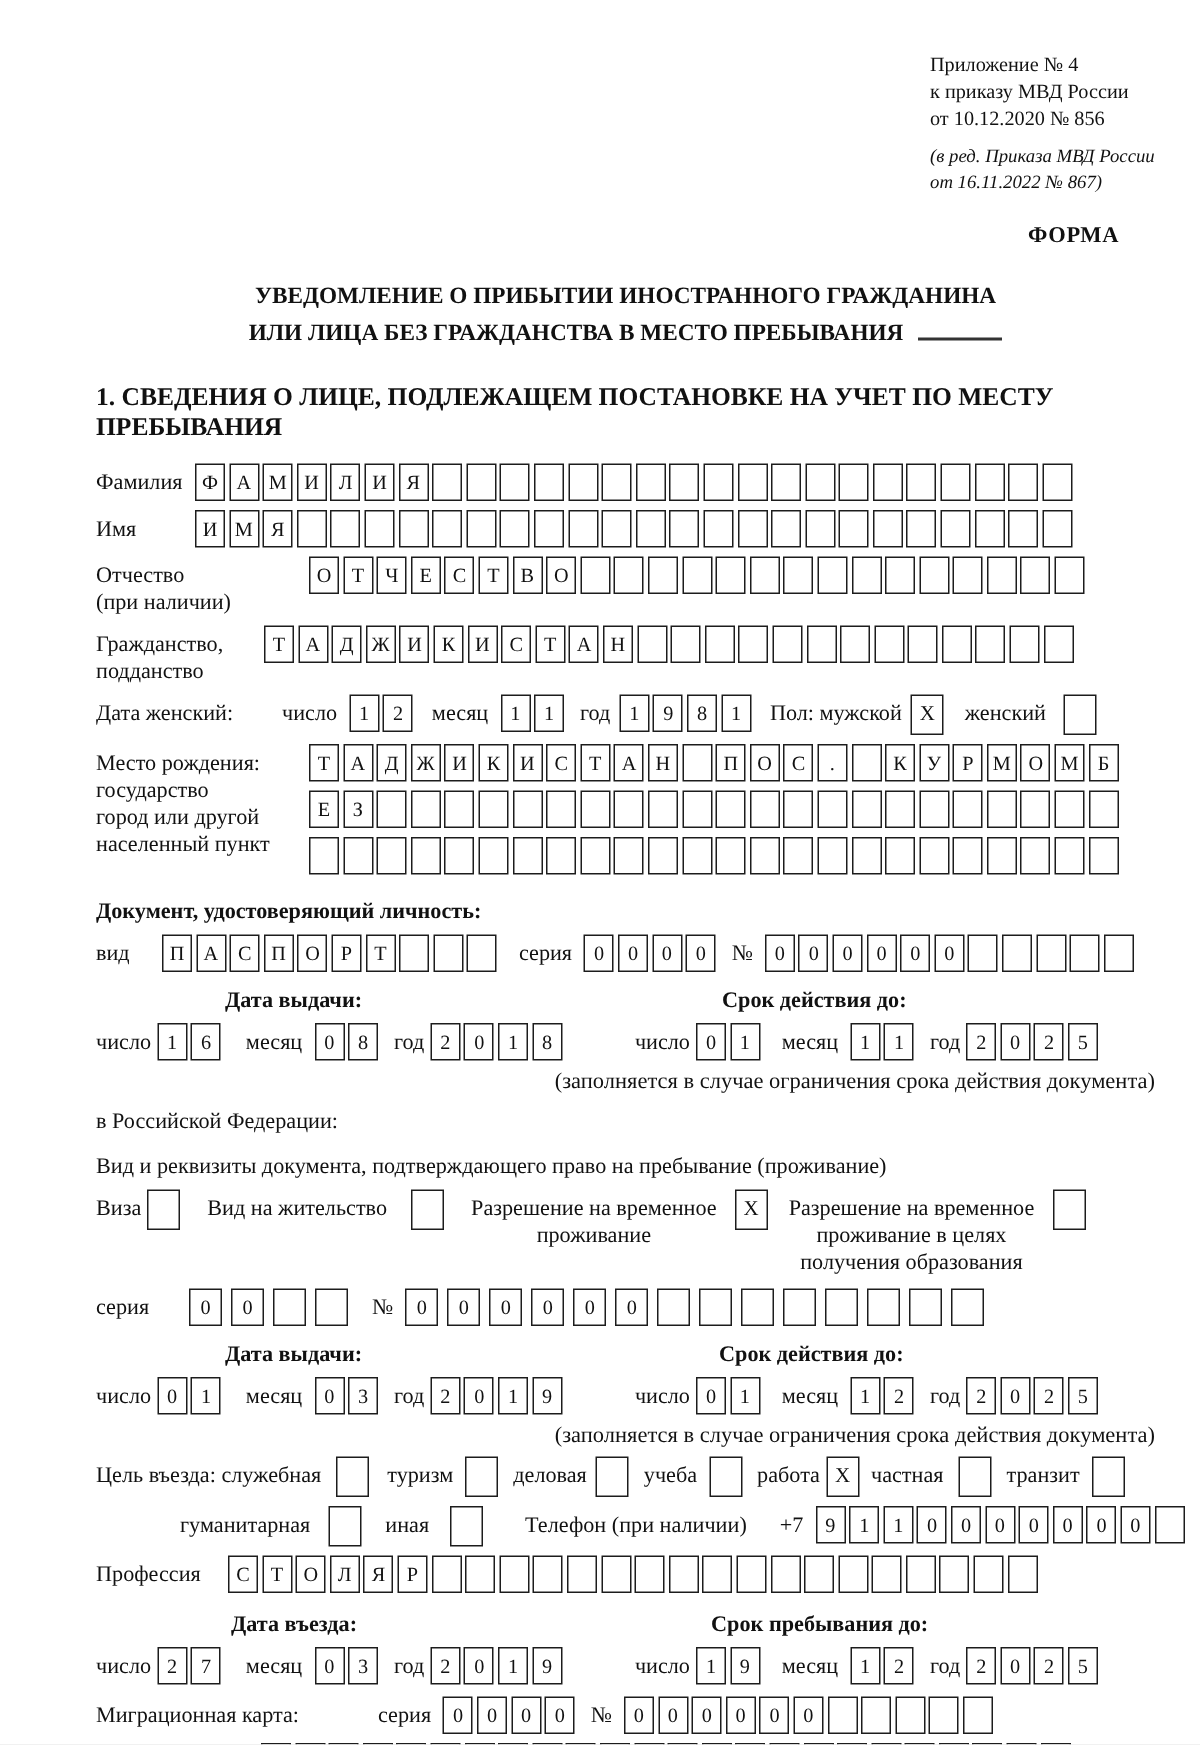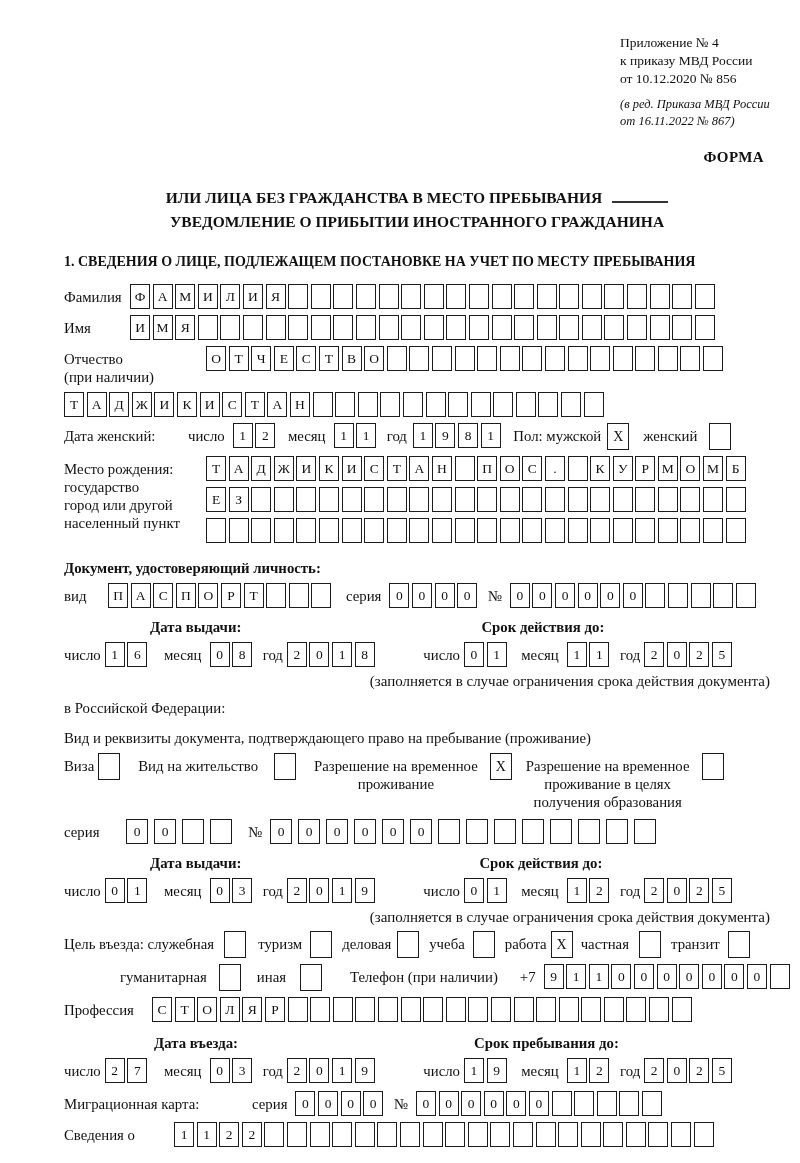--- a/index.html
+++ b/index.html
@@ -1,24 +1,24 @@
 <!DOCTYPE html>
 <html><head>
 <meta charset="utf-8">
 <style>
   html,body{margin:0;padding:0;background:#e8e8e8;}
   .page{width:800px;height:1163px;box-sizing:border-box;background:#fff;margin:0 auto;
         padding:34px 30px 16px 64px;font-family:"Liberation Serif","DejaVu Serif",serif;
         color:#111;overflow:hidden;position:relative;}
   .top-block{margin-left:556px;font-size:13.5px;line-height:1.35;}
   .top-block .sub{margin-top:7px;font-size:12.5px;font-style:italic;}
-  .forma{font-weight:bold;text-align:right;margin:20px 6px 0 0;font-size:15px;letter-spacing:.4px;}
+  .forma{font-weight:bold;text-align:right;margin:20px 24px 0 0;font-size:15px;letter-spacing:.4px;}
   .title{margin-top:20px;text-align:center;font-weight:bold;font-size:15.5px;line-height:1.55;}
   .blank{display:inline-block;width:56px;border-bottom:2px solid #333;height:.95em;margin-left:10px;}
-  .sec{margin-top:20px;margin-bottom:14px;font-weight:bold;font-size:14px;}
+  .sec{margin-top:20px;margin-bottom:14px;font-weight:bold;font-size:17px;}
   .row{display:flex;align-items:flex-start;margin-bottom:6px;}
   .row.center{}
   .row.right{justify-content:flex-end;}
   .lbl{font-size:14.8px;line-height:18px;padding-top:4px;white-space:nowrap;flex:0 0 auto;}
   .head{font-weight:bold;}
   .note{font-size:15px;line-height:16px;padding-top:0;white-space:nowrap;}
   .cells{display:flex;flex:0 0 auto;}
   .cell{flex:0 0 auto;width:18px;height:23px;border:1.7px solid #1c1c1c;margin-right:2.6px;
         display:flex;align-items:center;justify-content:center;font-size:13.5px;background:#fff;}
   .cells.wide .cell{width:20px;margin-right:6px;}
@@ -35,22 +35,22 @@
     <div>Приложение № 4</div>
     <div>к приказу МВД России</div>
     <div>от 10.12.2020 № 856</div>
     <div class="sub">
       <div>(в ред. Приказа МВД России</div>
       <div>от 16.11.2022 № 867)</div>
     </div>
   </div>
   <div class="forma">ФОРМА</div>
   <div class="title">
+    <div>УВЕДОМЛЕНИЕ О ПРИБЫТИИ ИНОСТРАННОГО ГРАЖДАНИНА</div>
     <div><span>ИЛИ ЛИЦА БЕЗ ГРАЖДАНСТВА В МЕСТО ПРЕБЫВАНИЯ</span><span class="blank"></span></div>
-    <div>УВЕДОМЛЕНИЕ О ПРИБЫТИИ ИНОСТРАННОГО ГРАЖДАНИНА</div>
   </div>
   <div class="sec">1. СВЕДЕНИЯ О ЛИЦЕ, ПОДЛЕЖАЩЕМ ПОСТАНОВКЕ НА УЧЕТ ПО МЕСТУ ПРЕБЫВАНИЯ</div>
   <div id="form-rows">
       <div class="row">
         <div class="lbl" style="width: 66px;">Фамилия</div>
         <div class="cells">
           <span class="cell">Ф</span>
           <span class="cell">А</span>
           <span class="cell">М</span>
           <span class="cell">И</span>
@@ -134,20 +134,24 @@
           <span class="cell"></span>
           <span class="cell"></span>
           <span class="cell"></span>
           <span class="cell"></span>
           <span class="cell"></span>
           <span class="cell"></span>
           <span class="cell"></span>
         </div>
       </div>
       <div class="row">
+        <div class="lbl" style="width: 112px;">
+          <div>Гражданство,</div>
+          <div>подданство</div>
+        </div>
         <div class="cells">
           <span class="cell">Т</span>
           <span class="cell">А</span>
           <span class="cell">Д</span>
           <span class="cell">Ж</span>
           <span class="cell">И</span>
           <span class="cell">К</span>
           <span class="cell">И</span>
           <span class="cell">С</span>
           <span class="cell">Т</span>

